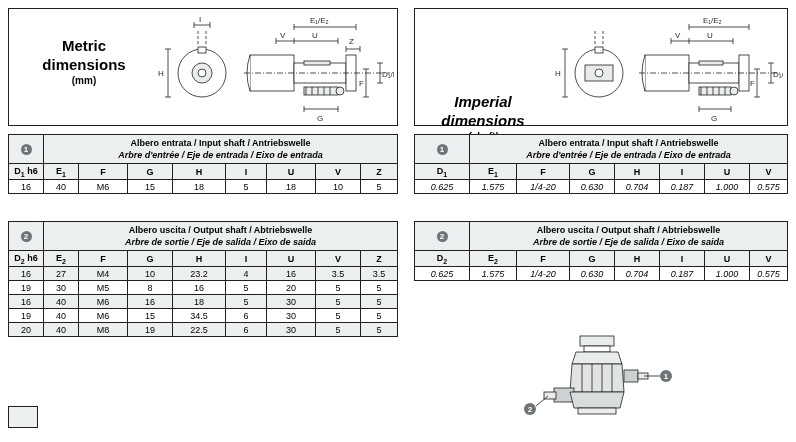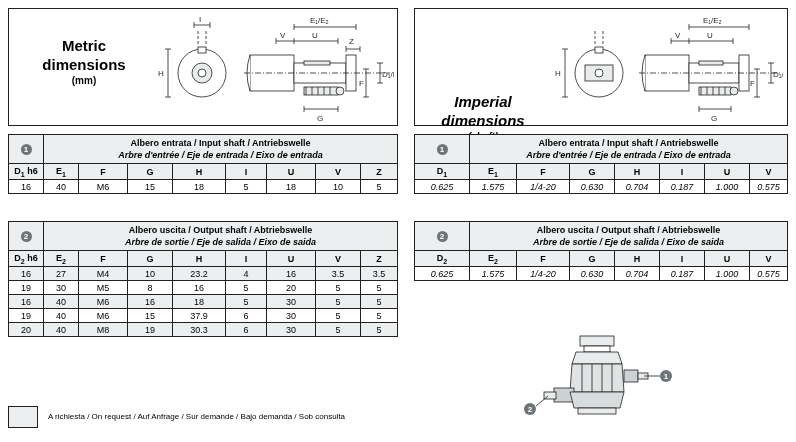--- a/index.html
+++ b/index.html
@@ -263,32 +263,32 @@
     <td class="alt">5</td>
     <td class="alt">30</td>
     <td class="alt">5</td>
     <td class="alt">5</td>
   </tr>
   <tr>
     <td class="datacell">19</td>
     <td class="datacell">40</td>
     <td class="datacell">M6</td>
     <td class="datacell">15</td>
-    <td class="datacell">37.9</td>
+    <td class="datacell">34.5</td>
     <td class="datacell">6</td>
     <td class="datacell">30</td>
     <td class="datacell">5</td>
     <td class="datacell">5</td>
   </tr>
   <tr>
     <td class="alt">20</td>
     <td class="alt">40</td>
     <td class="alt">M8</td>
     <td class="alt">19</td>
-    <td class="alt">30.3</td>
+    <td class="alt">22.5</td>
     <td class="alt">6</td>
     <td class="alt">30</td>
     <td class="alt">5</td>
     <td class="alt">5</td>
   </tr>
 </tbody>
   </table>
 
 <div class="panel hdrbox" style="left:414px;top:8px;width:374px;height:118px;">
   <div class="hdr-title ital" style="left:8px;top:40px;width:120px;margin-top:44px;">
@@ -453,16 +453,13 @@
       <circle cx="146" cy="46" r="6" fill="#6e7578"></circle>
       <text x="146" y="49" text-anchor="middle" font-family="Liberation Sans, sans-serif" font-size="8" font-weight="bold" fill="#ffffff">1</text>
       <circle cx="10" cy="79" r="6" fill="#6e7578"></circle>
       <text x="10" y="82" text-anchor="middle" font-family="Liberation Sans, sans-serif" font-size="8" font-weight="bold" fill="#ffffff">2</text>
     </g>
   </svg>
 </div>
 
 <div class="footer">
   <div class="swatch"></div>
-  <div class="txt">
-    <span>A richiesta / On request / Auf Anfrage / Sur demande / Bajo demanda / Sob consulta</span>
-  </div>
 </div>
 
 </body></html>

